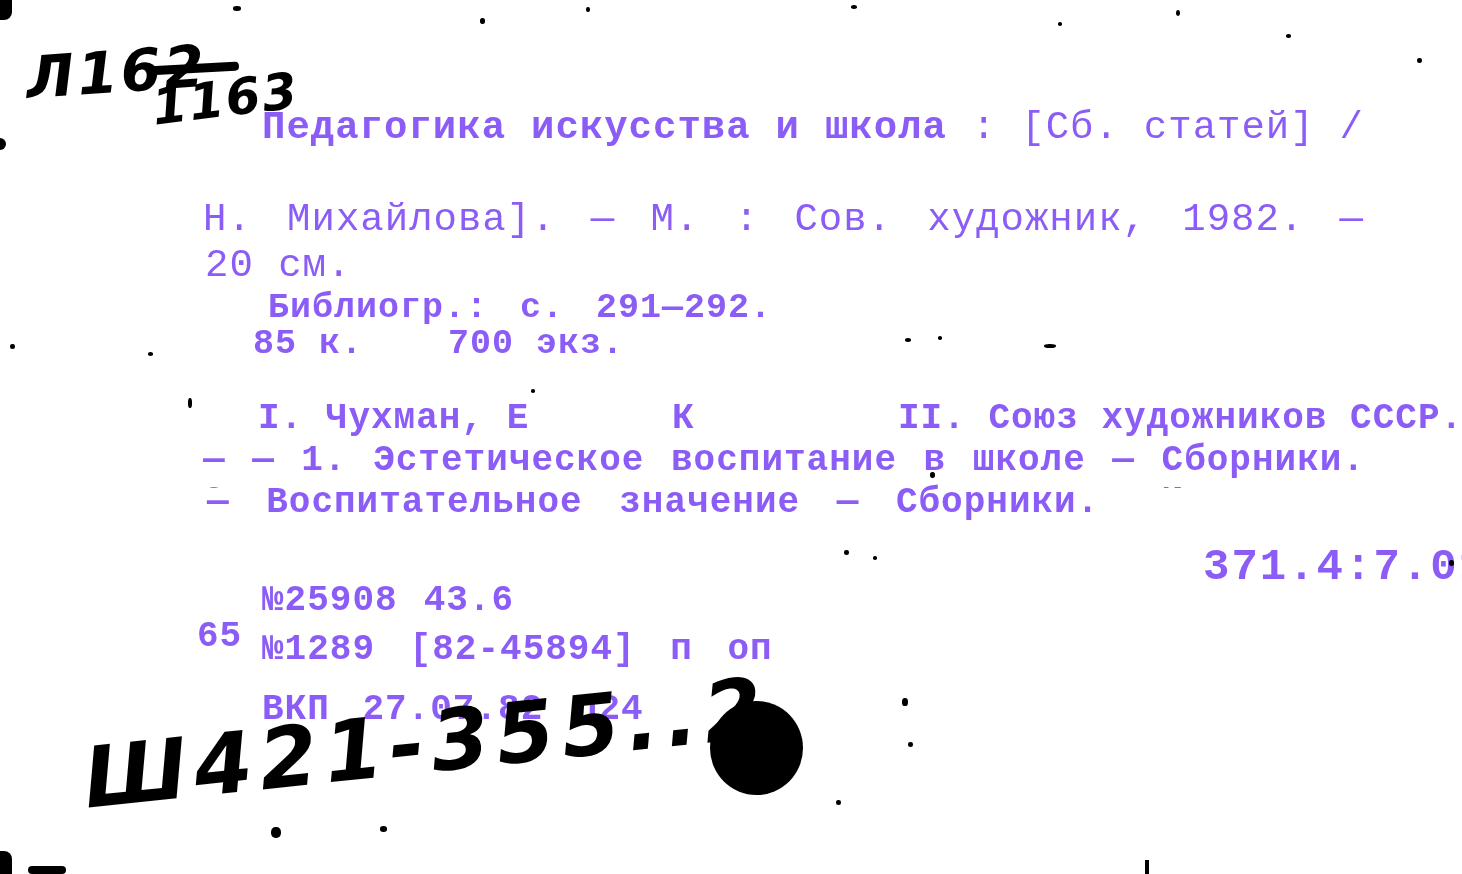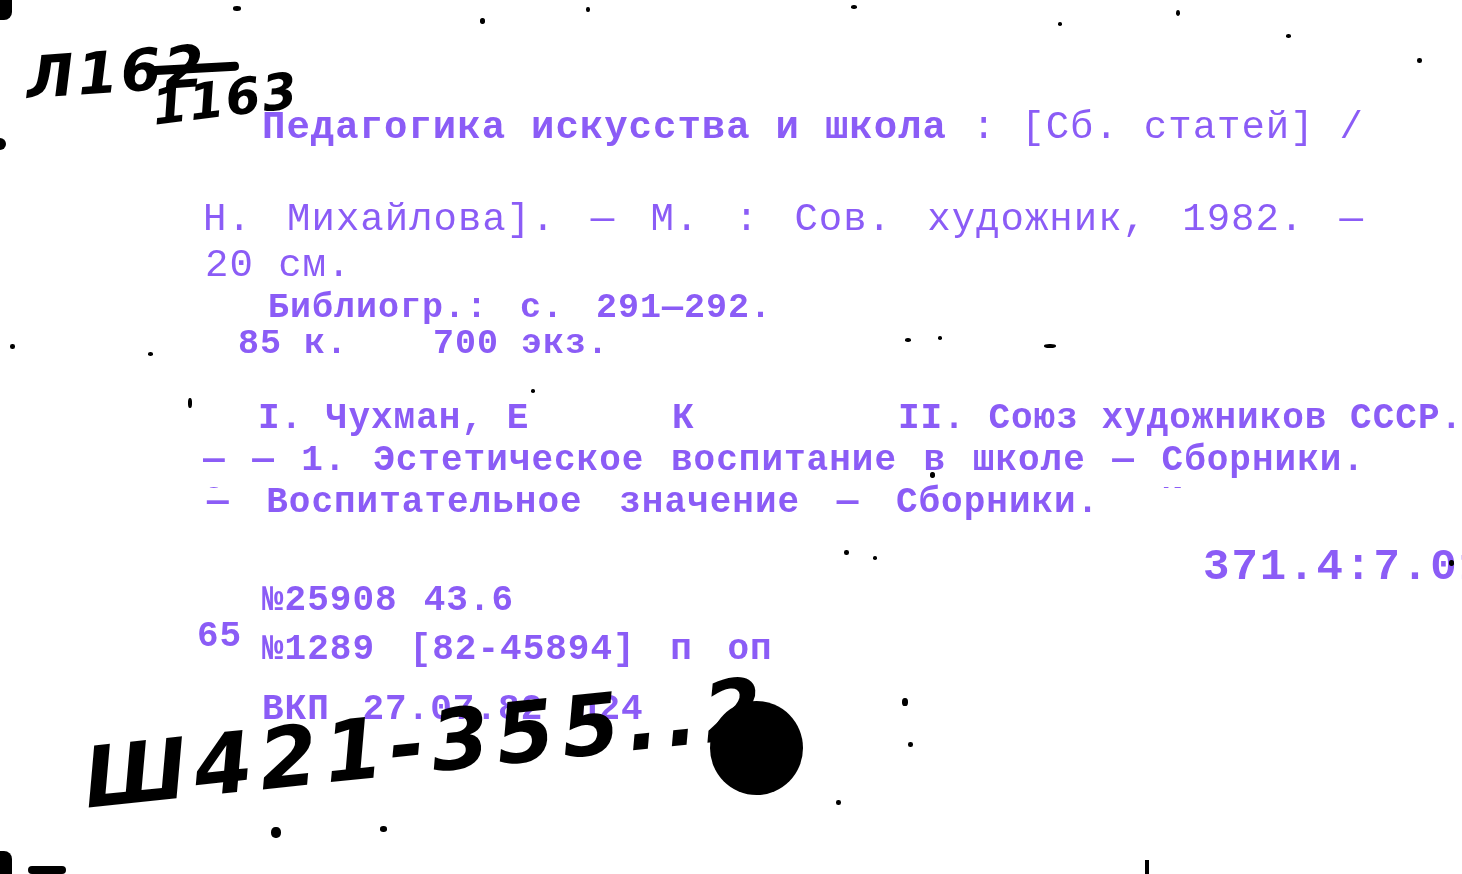--- a/index.html
+++ b/index.html
@@ -62,21 +62,21 @@
   <div class="abs hand" style="left:152px; top:70px; font-size:50px; transform:rotate(-7deg); letter-spacing:2px;">1163</div>
 
   <div class="abs print jline" style="left:262px; top:106px; width:1102px; font-size:39px;">
     <span class="bold">Педагогика искусства и школа</span>
     <span>: [Сб. статей] / Союз</span>
   </div>
   <div class="abs print jline" style="left:203px; top:198px; width:1161px; font-size:39px;">Н. Михайлова]. — М. : Сов. художник, 1982. — 292 с.;</div>
   <div class="abs print" style="left:205px; top:244px; font-size:39px;">20 см.</div>
 
   <div class="abs print bold" style="left:268px; top:288px; font-size:35px; word-spacing:10px;">Библиогр.: с. 291—292.</div>
-  <div class="abs print bold" style="left:238px; top:324px; font-size:35px;">
+  <div class="abs print bold" style="left:253px; top:324px; font-size:35px;">
     <span>85 к.</span><span style="display:inline-block; width:85px;"></span><span>700 экз.</span>
   </div>
 
   <div class="abs print bold" style="left:258px; top:398px; font-size:36px;">I. Чухман, Е</div>
   <div class="abs print bold" style="left:672px; top:398px; font-size:36px;">К</div>
   <div class="abs print bold" style="left:898px; top:398px; font-size:36px;">II. Союз художников СССР.</div>
   <div class="abs print bold jline" style="left:203px; top:440px; width:1162px; font-size:36px;">— — 1. Эстетическое воспитание в школе — Сборники. 2. Искусство</div>
   <div class="abs print bold" style="left:207px; top:482px; font-size:36px; word-spacing:14px;">— Воспитательное значение — Сборники.</div>
 
   <div class="abs print bold" style="left:1203px; top:542px; font-size:44px; letter-spacing:2px;">371.4:7.01</div>

